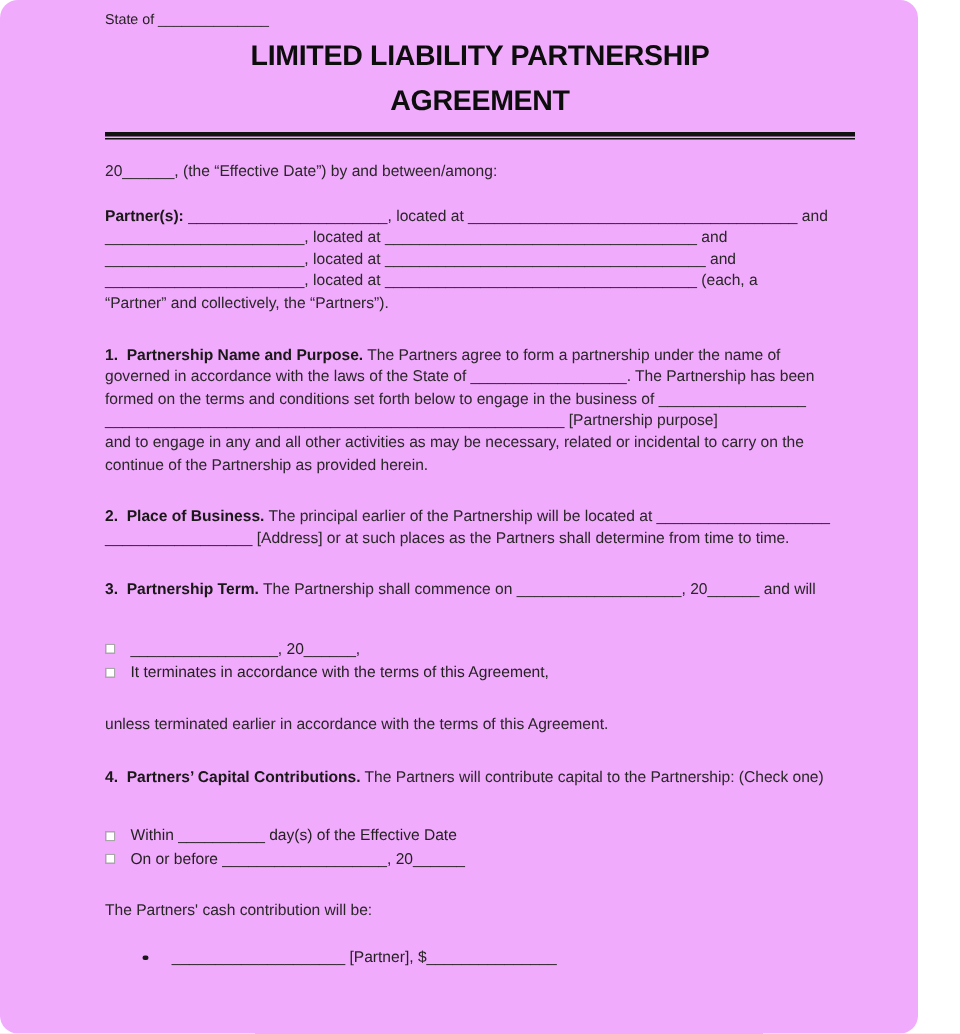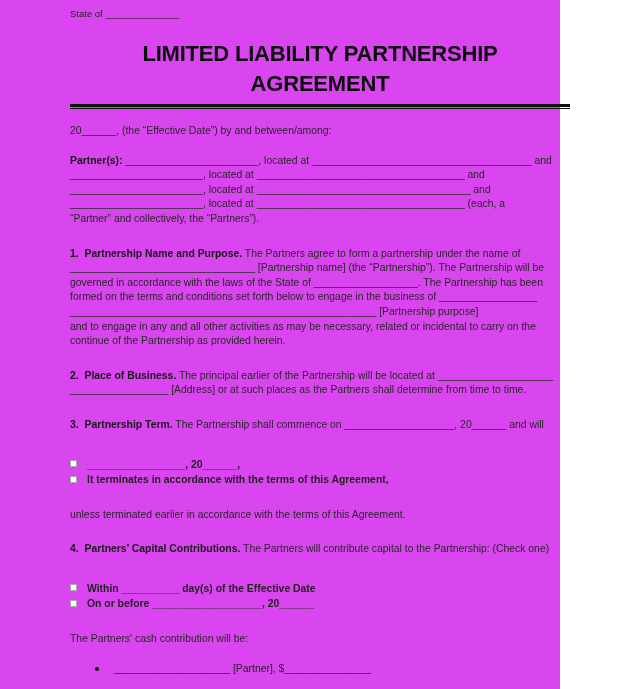--- a/index.html
+++ b/index.html
@@ -11,47 +11,48 @@
   body {
     width: 640px;
     height: 689px;
     overflow: hidden;
     font-family: "Liberation Sans", sans-serif;
     color: #231f20;
     -webkit-font-smoothing: antialiased;
   }
   .page {
     position: relative;
-    width: 560px;
+    width: 612px;
     height: 689px;
-    background: #d946ef;
+    background: #f0abfc;
     box-sizing: border-box;
+    border-radius: 12px;
   }
   .content {
     position: absolute;
     left: 70px;
     top: 0;
     width: 500px;
   }
 
   
   .state-line {
     font-size: 9.5px;
     line-height: 14px;
     padding-top: 7px;
     color: #231f20;
     white-space: pre;
   }
   .doc-title {
-    font-size: 22px;
+    font-size: 19px;
     font-weight: bold;
     line-height: 30px;
     text-align: center;
     letter-spacing: -0.2px;
-    margin-top: 18px;
+    margin-top: 2px;
     color: #0d0d0d;
   }
   .title-rule {
     margin-top: 5px;
     height: 0;
     border-top: 3px solid #111111;
     border-bottom: 1px solid #111111;
     padding-bottom: 1px;
     width: 500px;
   }
@@ -79,21 +80,21 @@
   .checkbox {
     flex: 0 0 auto;
     width: 7px;
     height: 7px;
     border: 1px solid #a9a6a8;
     background: #ffffff;
     margin-top: 3.5px;
     margin-right: 10px;
     box-sizing: border-box;
   }
-  .check-label { flex: 1 1 auto; font-weight: bold; }
+  .check-label { flex: 1 1 auto; }
 
   
   .bullet-row {
     display: flex;
     align-items: flex-start;
     font-size: 10.4px;
     line-height: 15.6px;
     padding-left: 25px;
   }
   .bullet-dot {
@@ -135,21 +136,20 @@
       <div>_______________________, located at ____________________________________ and</div>
       <div>_______________________, located at _____________________________________ and</div>
       <div>_______________________, located at ____________________________________ (each, a</div>
       <div>“Partner” and collectively, the “Partners”).</div>
     </div>
 
     <div class="gap-lg"></div>
 
     <div class="para">
       <div><span class="bold">1.</span>&nbsp;&nbsp;<span class="bold">Partnership Name and Purpose.</span><span>  The Partners agree to form a partnership under the name of</span></div>
-      <div>________________________________ [Partnership name] (the “Partnership”). The Partnership will be</div>
       <div>governed in accordance with the laws of the State of __________________. The Partnership has been</div>
       <div>formed on the terms and conditions set forth below to engage in the business of _________________</div>
       <div>_____________________________________________________ [Partnership purpose]</div>
       <div>and to engage in any and all other activities as may be necessary, related or incidental to carry on the</div>
       <div>continue of the Partnership as provided herein.</div>
     </div>
 
     <div class="gap-lg"></div>
 
     <div class="para">

